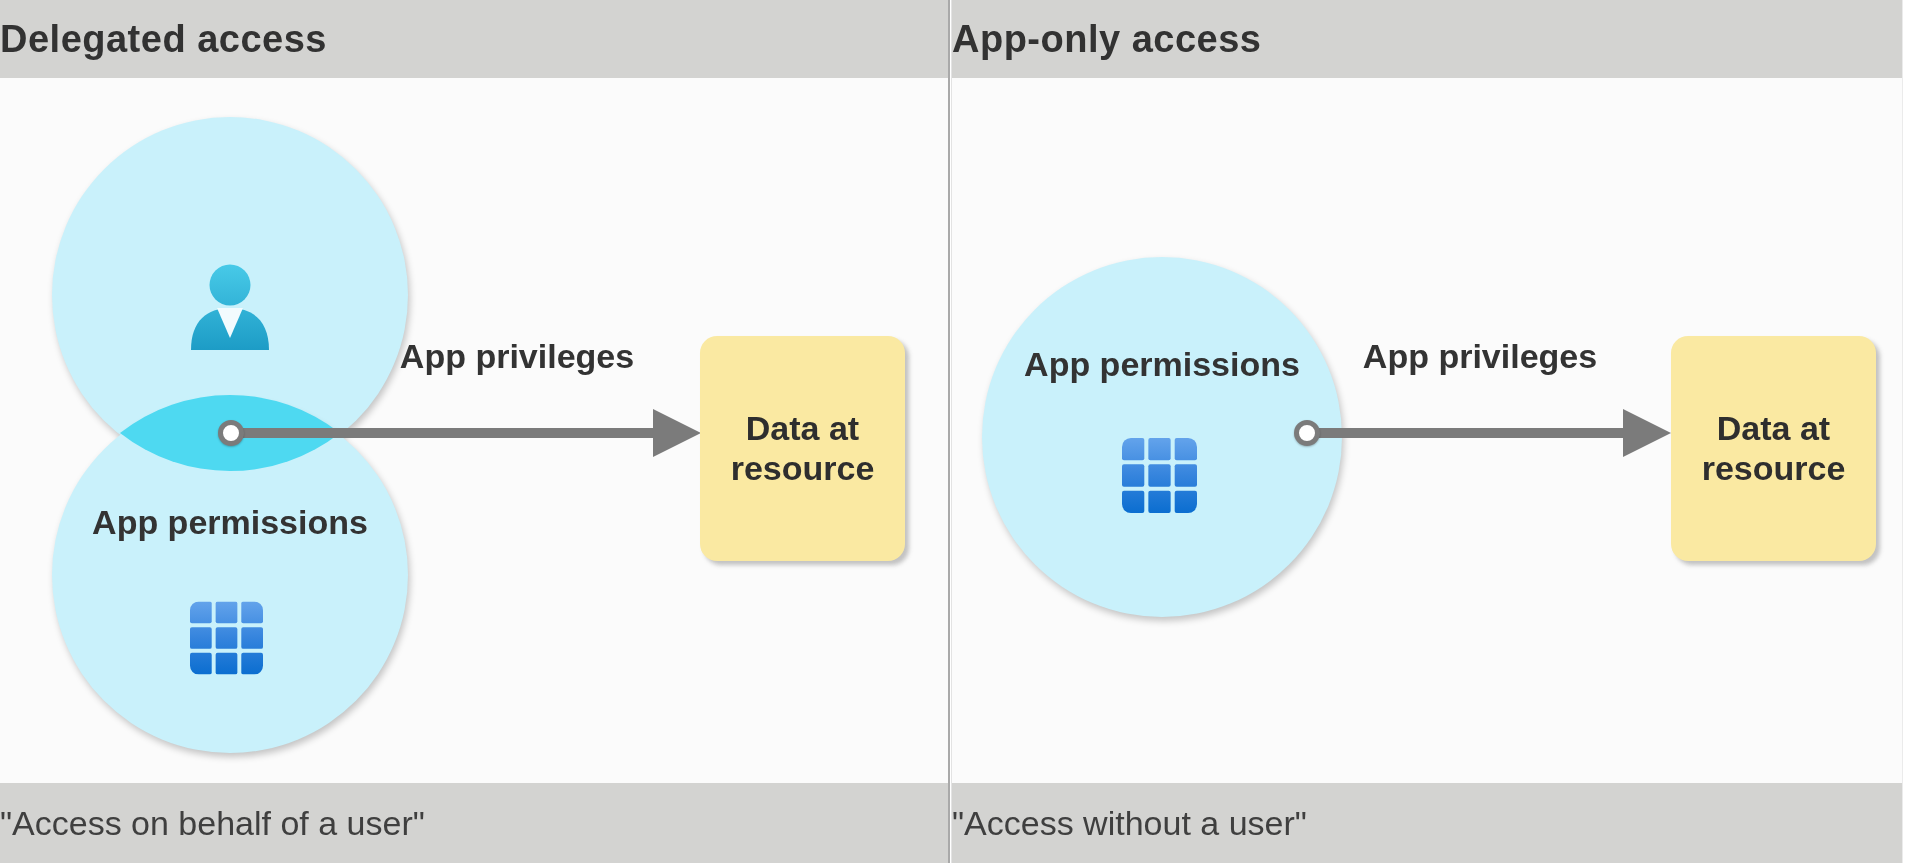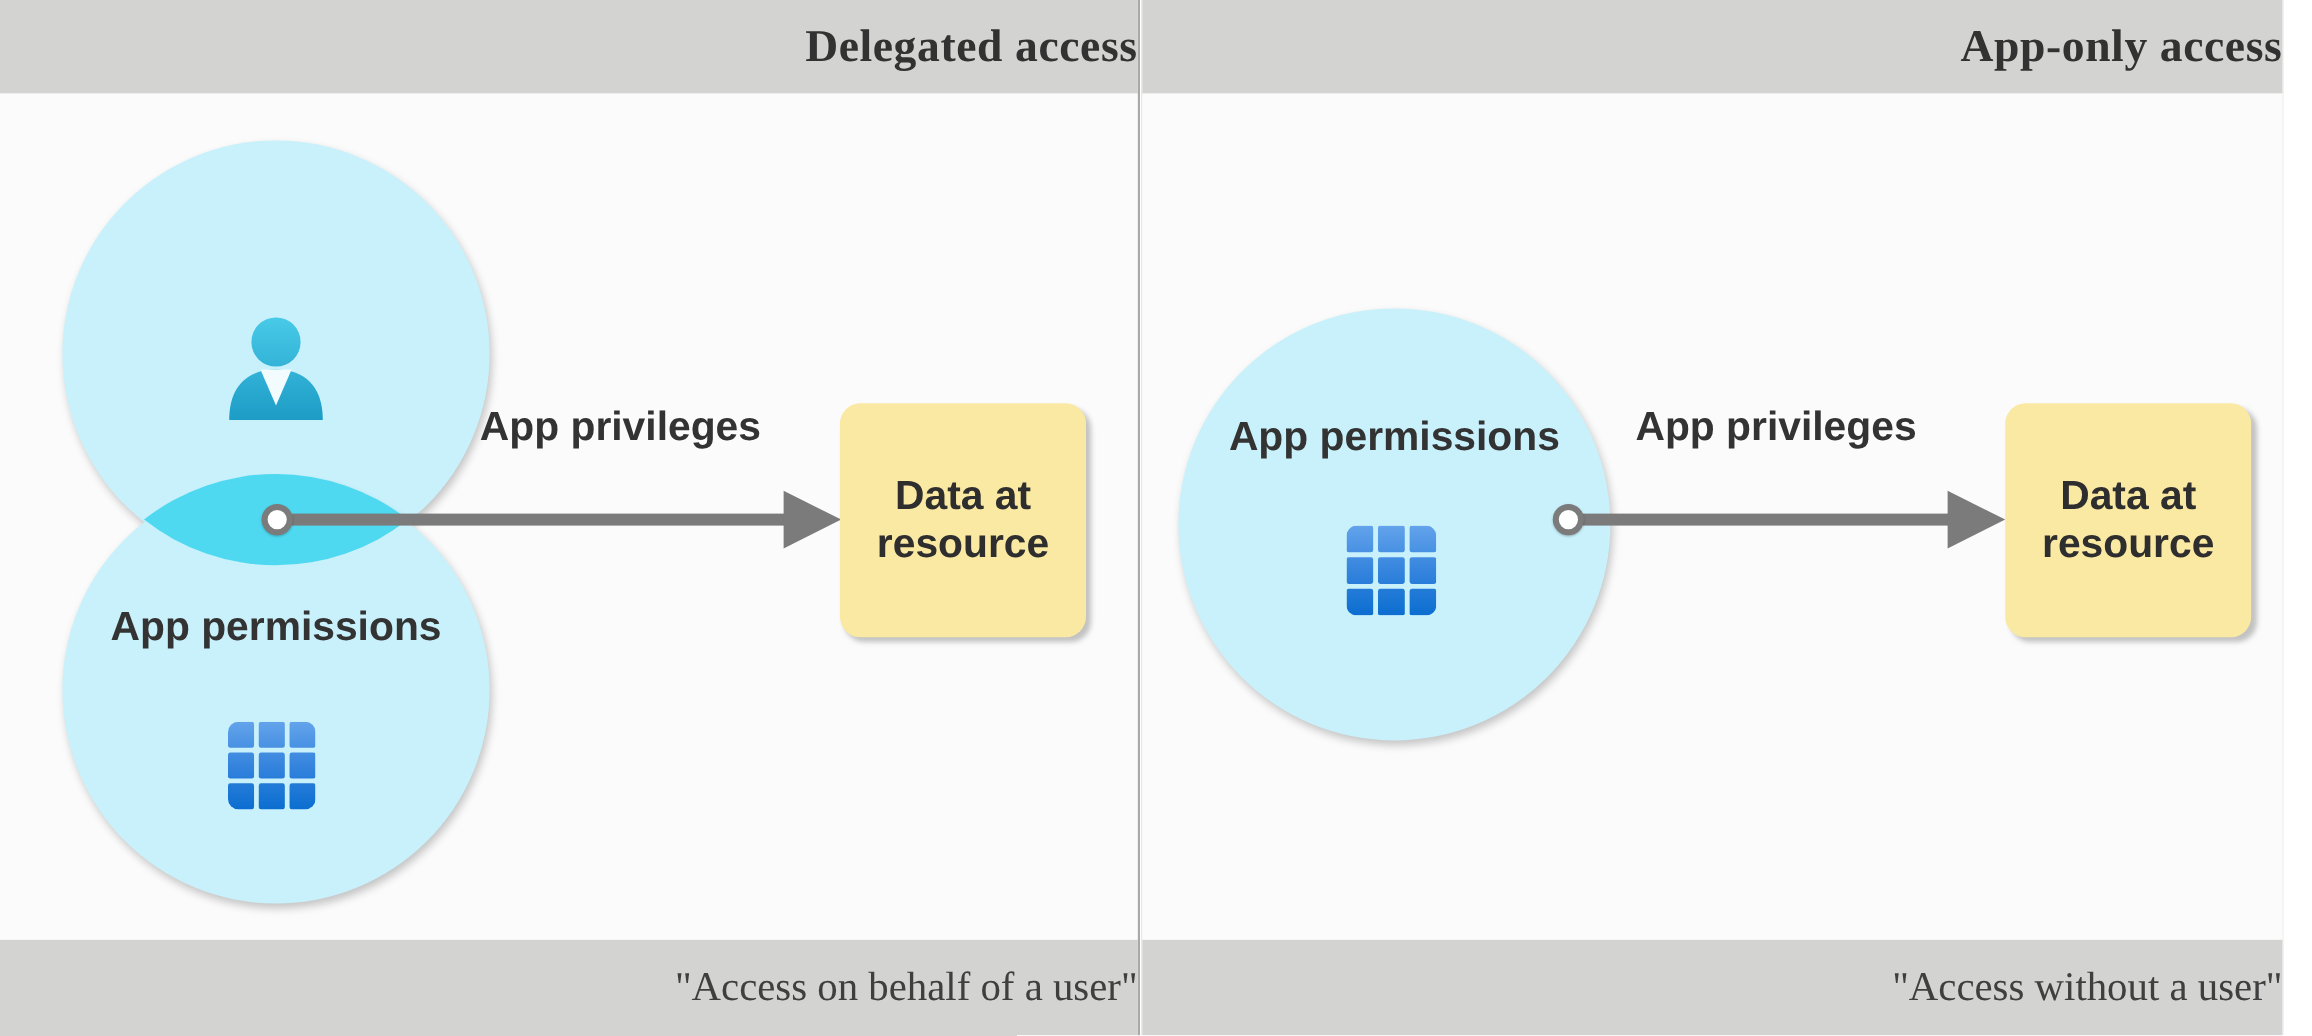--- a/index.html
+++ b/index.html
@@ -4,21 +4,21 @@
 <style>
   html,body{margin:0;padding:0;background:#ffffff;}
   .page{
     position:relative;width:1927px;height:863px;background:#ffffff;
     font-family:"Liberation Sans",sans-serif;overflow:hidden;
   }
   .panel{position:absolute;top:0;height:863px;display:flex;flex-direction:column;box-sizing:border-box;}
   .panel-left{left:0;width:950px;border-right:2px solid #a9a9a9;}
   .panel-right{left:951px;width:952px;border-left:1px solid #e3e3e3;border-right:1px solid #ebebeb;}
 
-  .bar{background:var(--color-bar);display:flex;align-items:center;justify-content:flex-end;flex:none;font-family:Liberation Serif, serif;}
+  .bar{background:var(--color-bar);display:flex;align-items:center;justify-content:flex-start;flex:none;}
   .title-bar{height:78px;font-size:38px;font-weight:bold;color:var(--color-title-text);letter-spacing:.5px;}
   .caption-bar{height:80px;font-size:34px;font-weight:300;color:var(--color-caption-text);}
 
   .content{flex:1;position:relative;background:var(--color-panel-bg);overflow:hidden;}
 
   .circle{
     position:absolute;border-radius:50%;
     background:var(--color-circle-fill);
     box-shadow:2px 4px 7px rgba(0,0,0,0.22);
   }
@@ -40,21 +40,21 @@
     border-top:24px solid transparent;border-bottom:24px solid transparent;
     border-left:48px solid var(--color-arrow);
   }
   .connector-dot{
     position:absolute;width:16px;height:16px;border-radius:50%;
     background:#ffffff;border:5px solid var(--color-arrow);
     box-shadow:0 1px 2px rgba(0,0,0,0.25);
   }
 
   .resource-box{
-    position:absolute;width:205px;height:195px;box-sizing:border-box;
+    position:absolute;width:205px;height:225px;box-sizing:border-box;
     background:var(--color-resource-box);border-radius:17px;
     box-shadow:4px 4px 4px rgba(125,125,125,0.45);
     display:flex;align-items:center;justify-content:center;
   }
   .resource-box span{
     display:block;width:165px;text-align:center;
     font-size:34px;font-weight:bold;line-height:1.15;
     color:var(--color-resource-text);
   }
 

